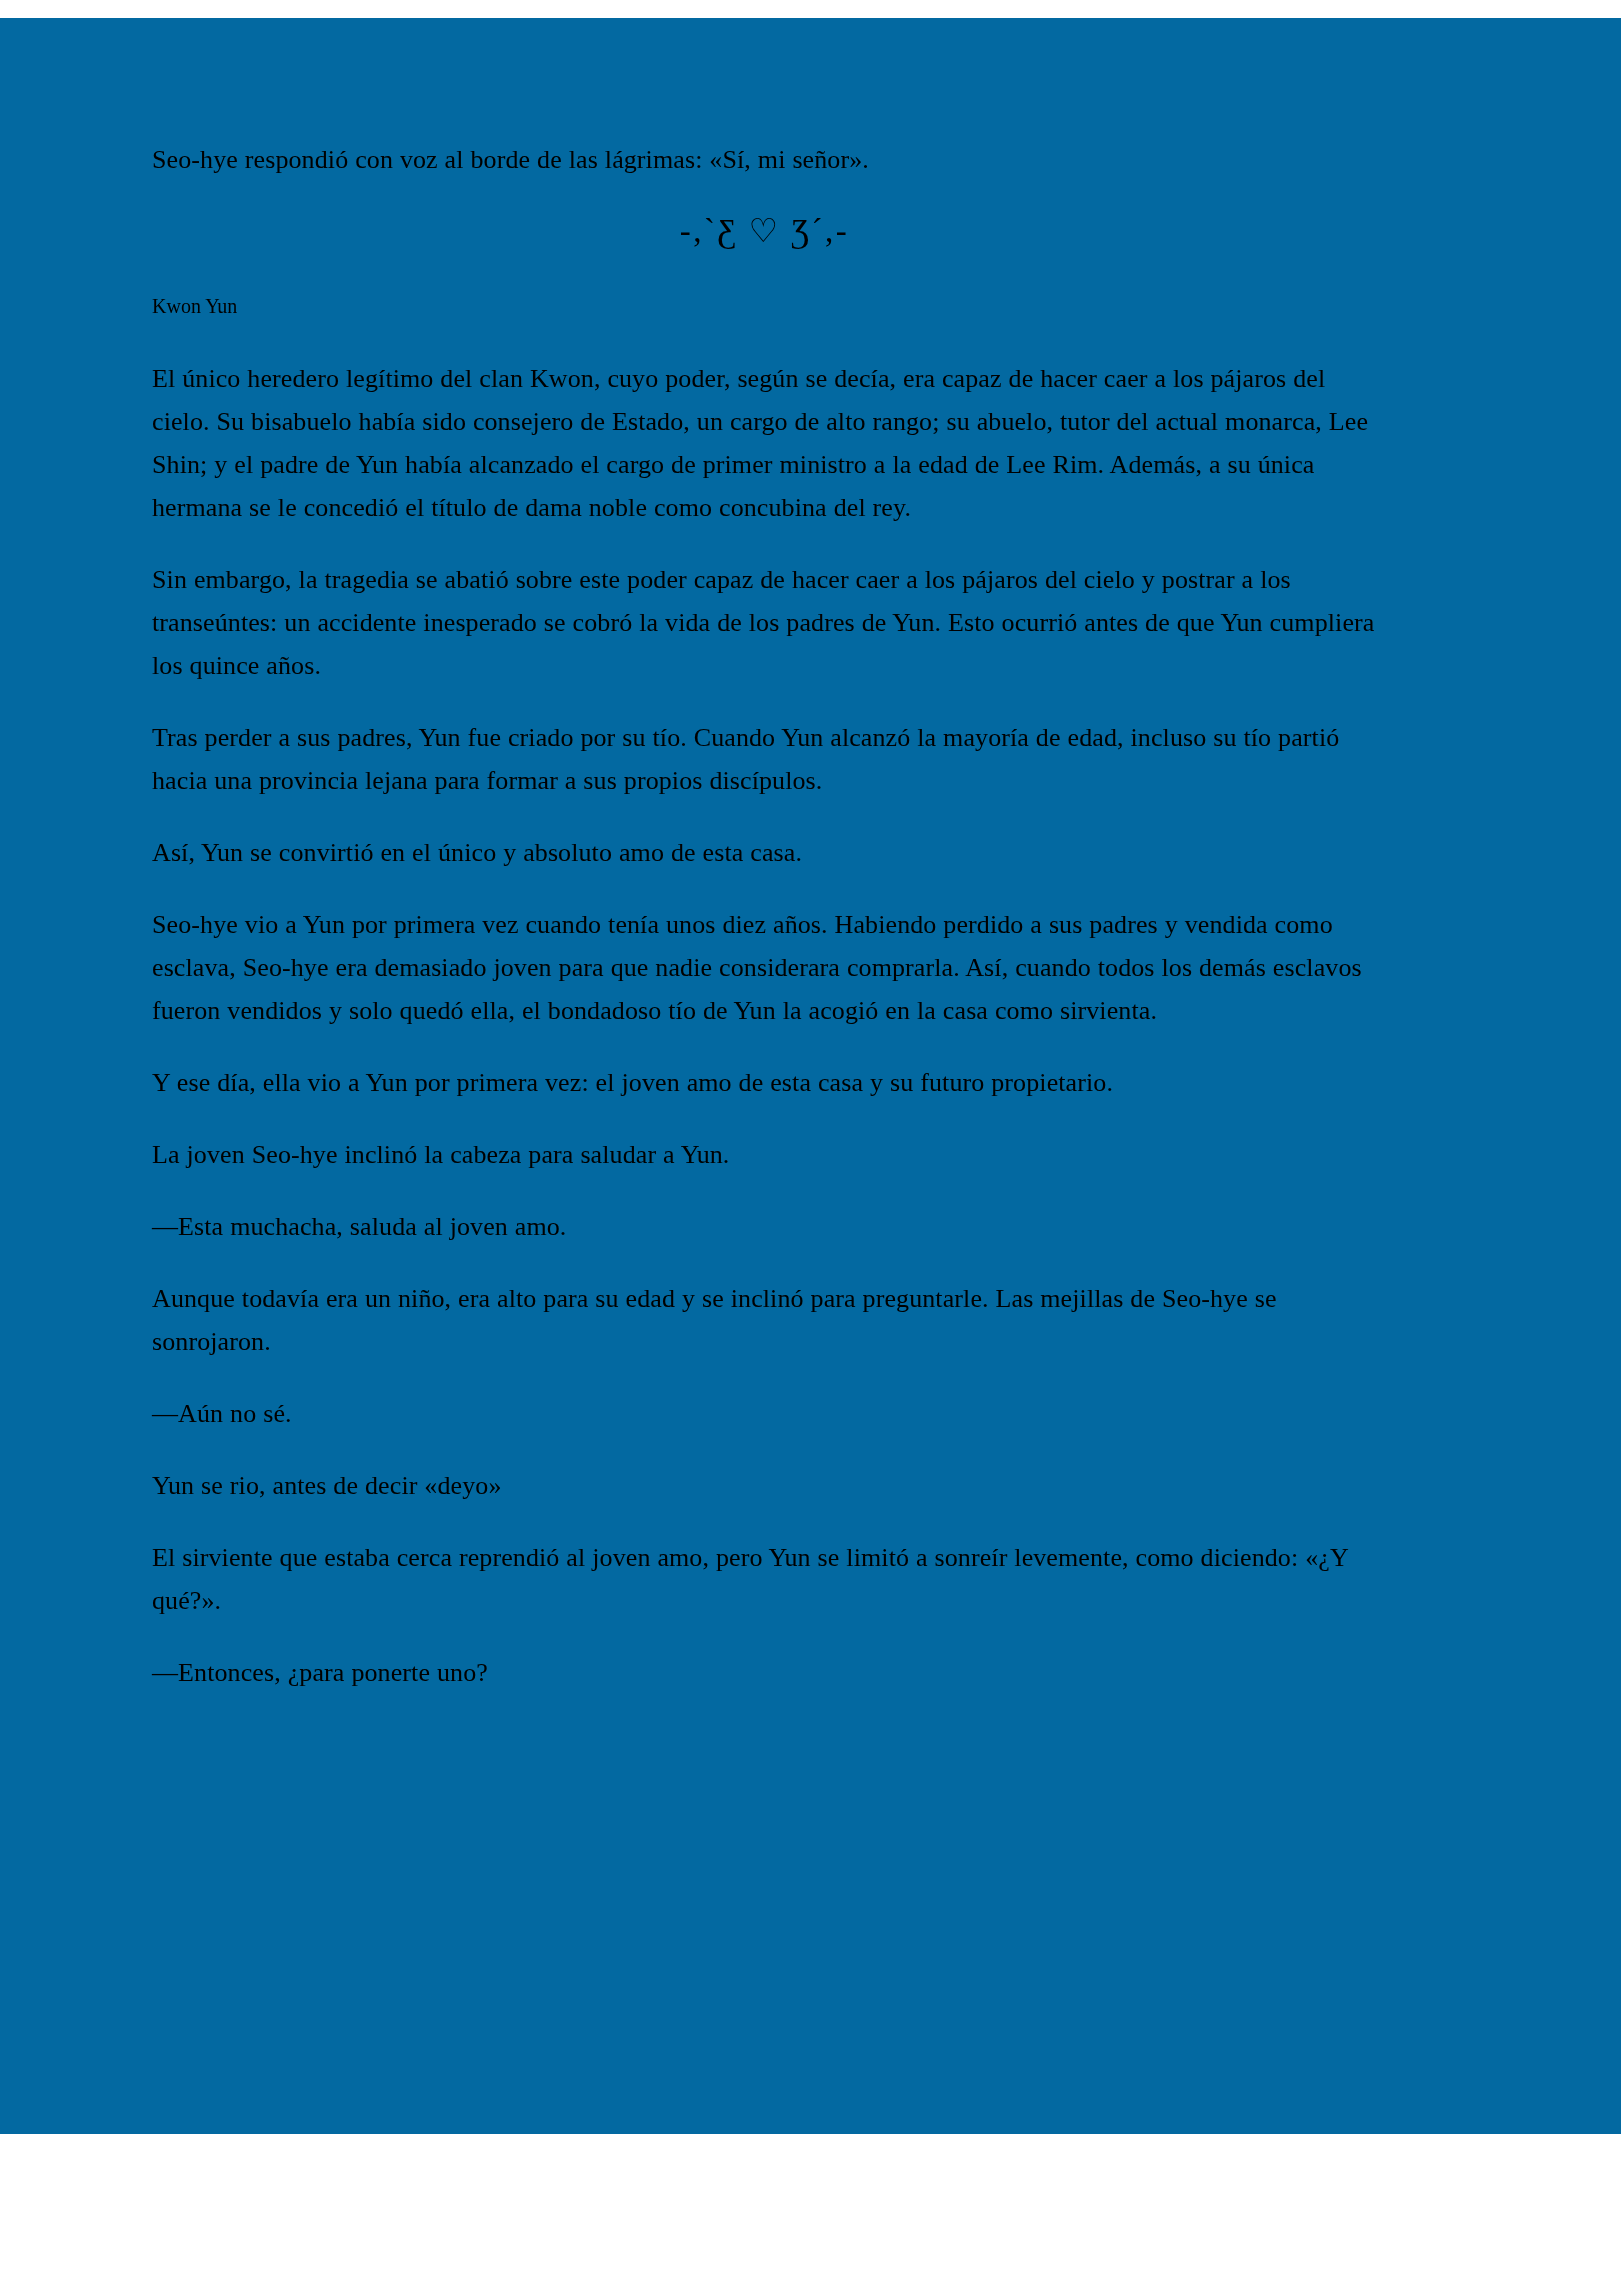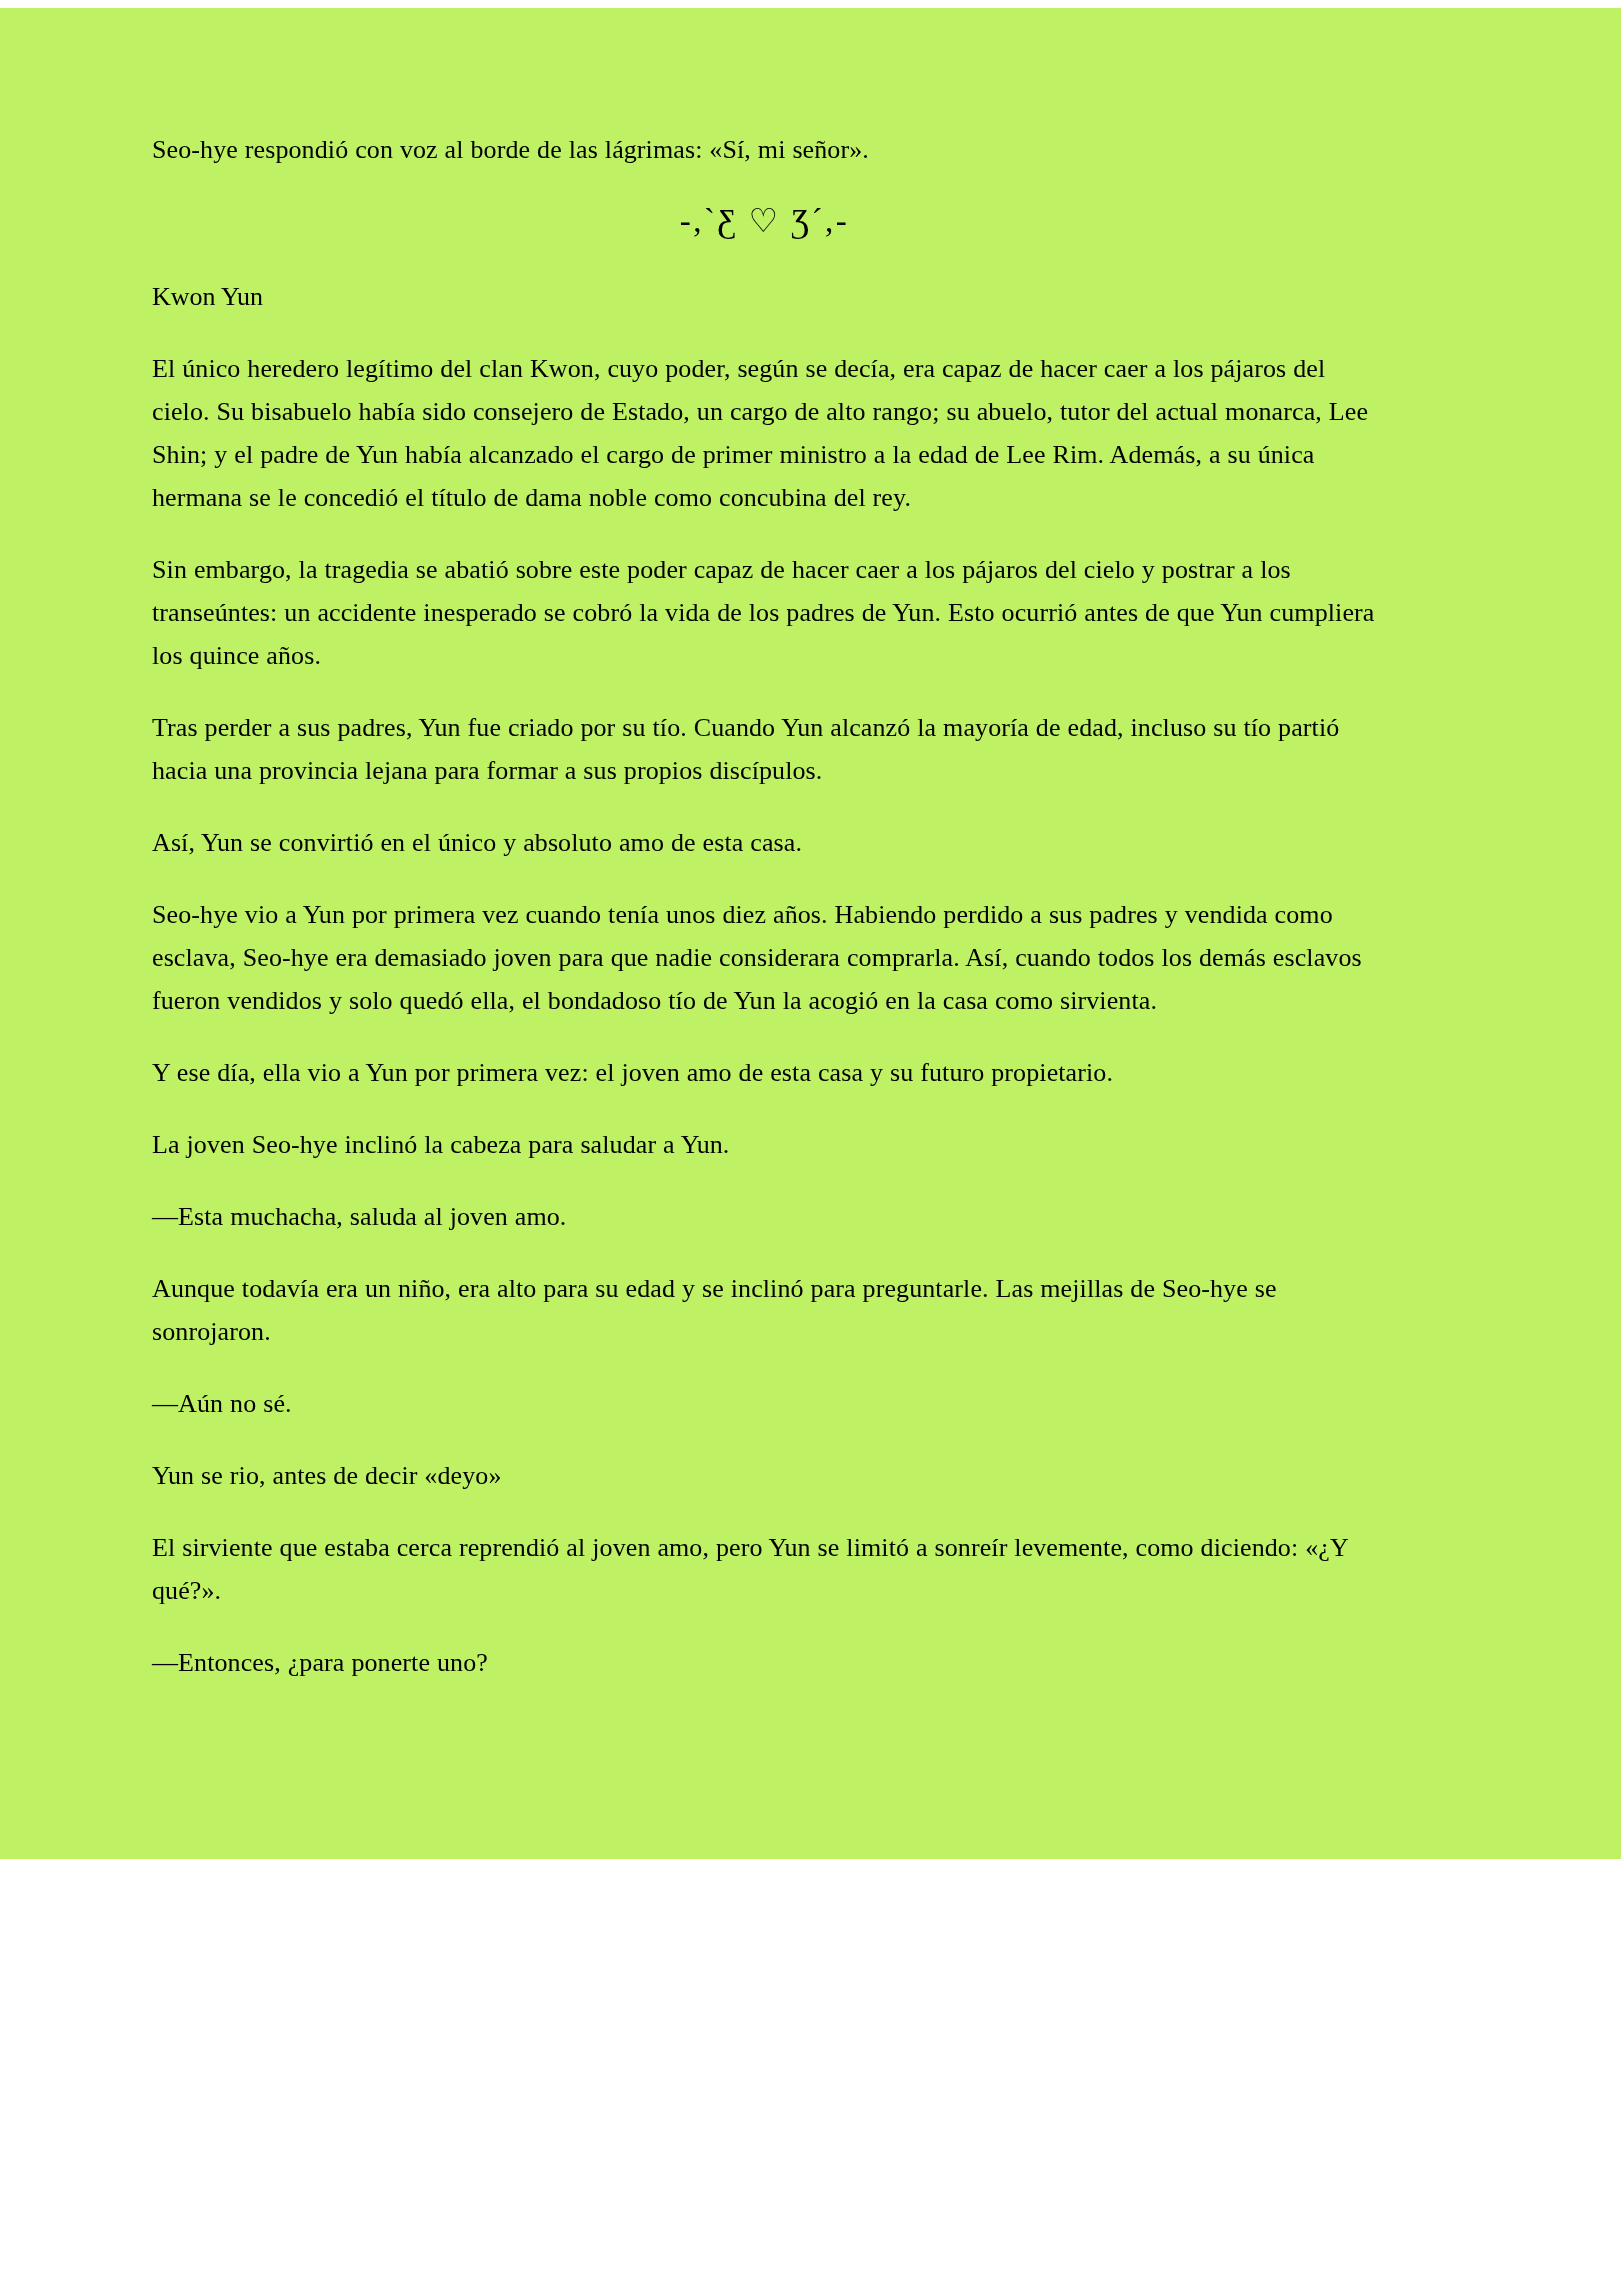--- a/index.html
+++ b/index.html
@@ -3,23 +3,23 @@
 <meta charset="utf-8">
 <style>
   html, body {
     margin: 0;
     padding: 0;
     background: #ffffff;
   }
   .page {
     position: relative;
     width: 1621px;
-    height: 1851px;
-    background: #bef264;
-    margin: 8px auto;
+    height: 2116px;
+    background: #0369a1;
+    margin: 18px auto;
     overflow: hidden;
     box-sizing: border-box;
   }
   .content {
     position: absolute;
     left: 152px;
     top: 120px;
     width: 1225px;
   }
   .para {
@@ -41,21 +41,21 @@
     font-size: 33px;
     line-height: 43px;
     color: #000000;
     text-align: center;
     margin: 19.6px 0 32px 0;
     letter-spacing: 2.5px;
     white-space: nowrap;
   }
   .heading {
     font-family: "Liberation Serif", "DejaVu Serif", serif;
-    font-size: 26px;
+    font-size: 20px;
     line-height: 43px;
     color: #000000;
     margin: 0 0 29px 0;
     font-weight: normal;
   }
 </style>
 </head>
 <body>
 
 <div class="page">

